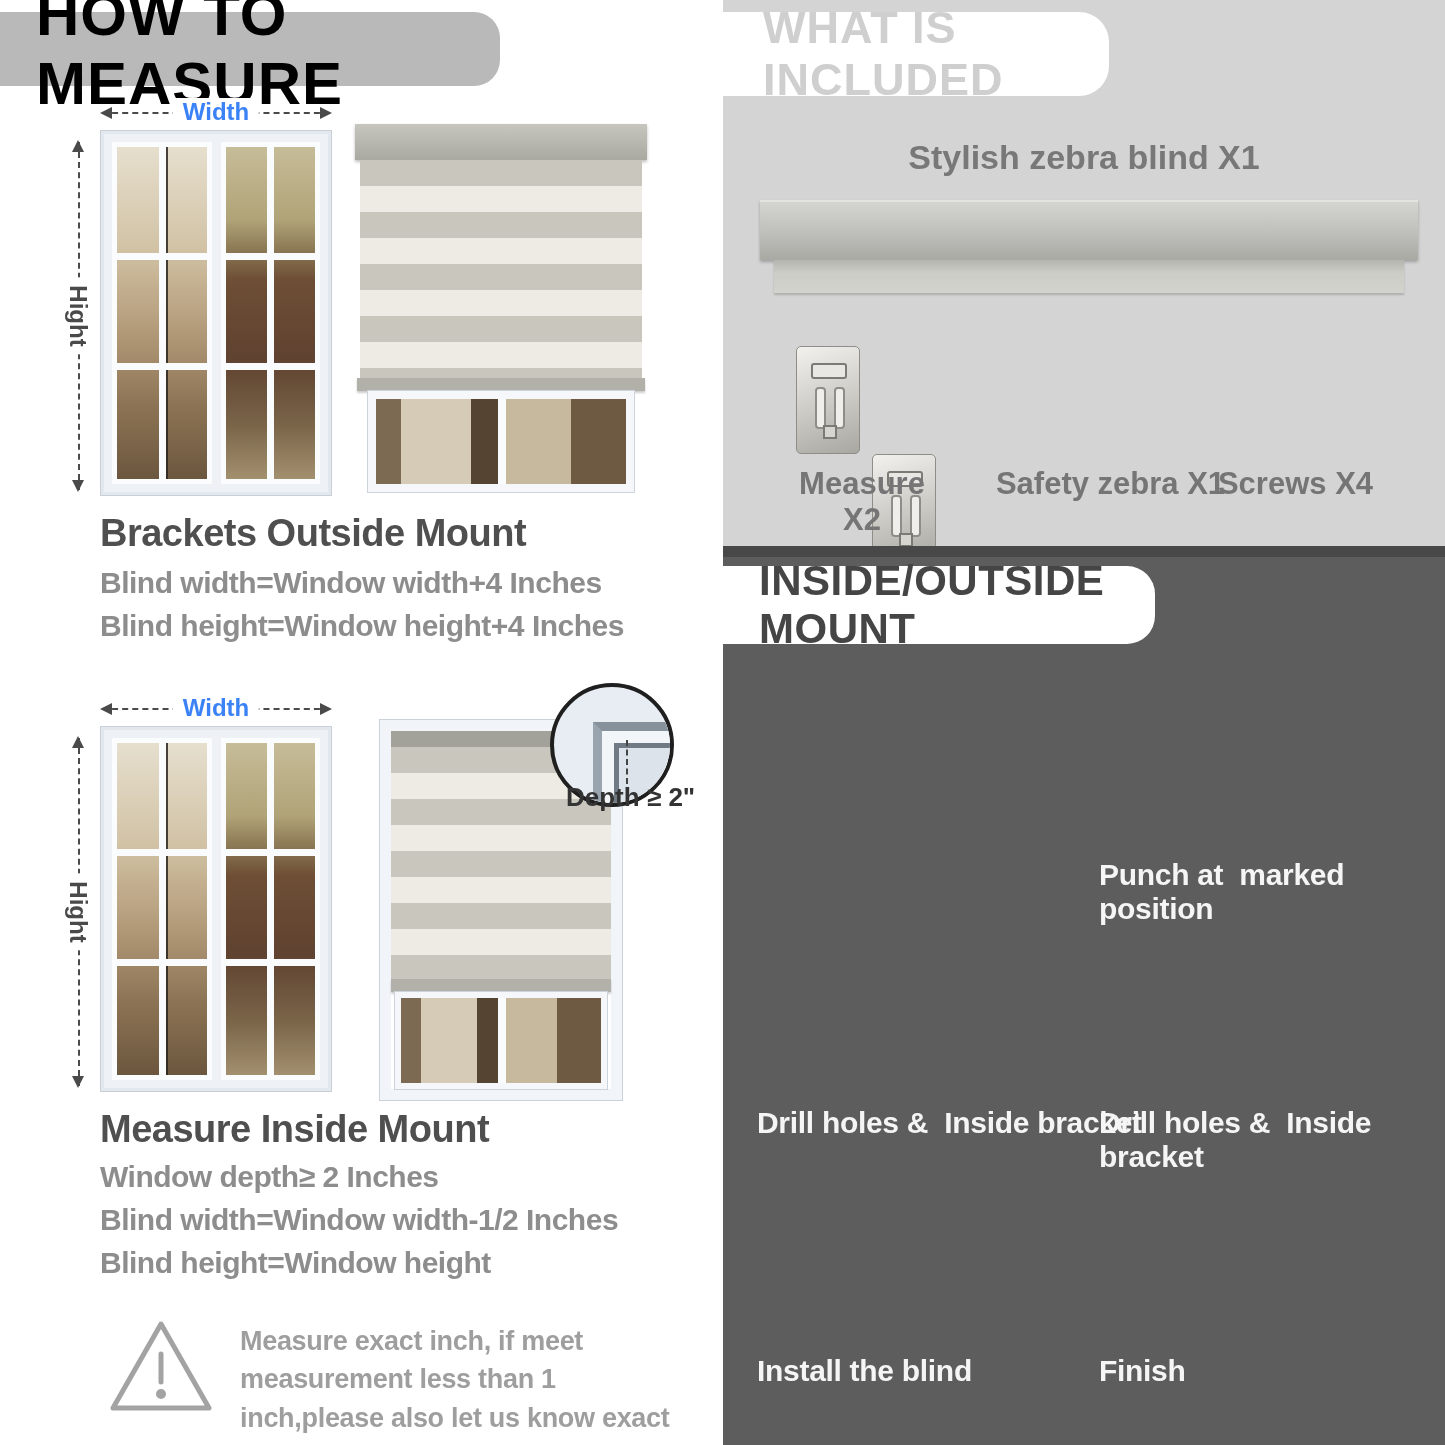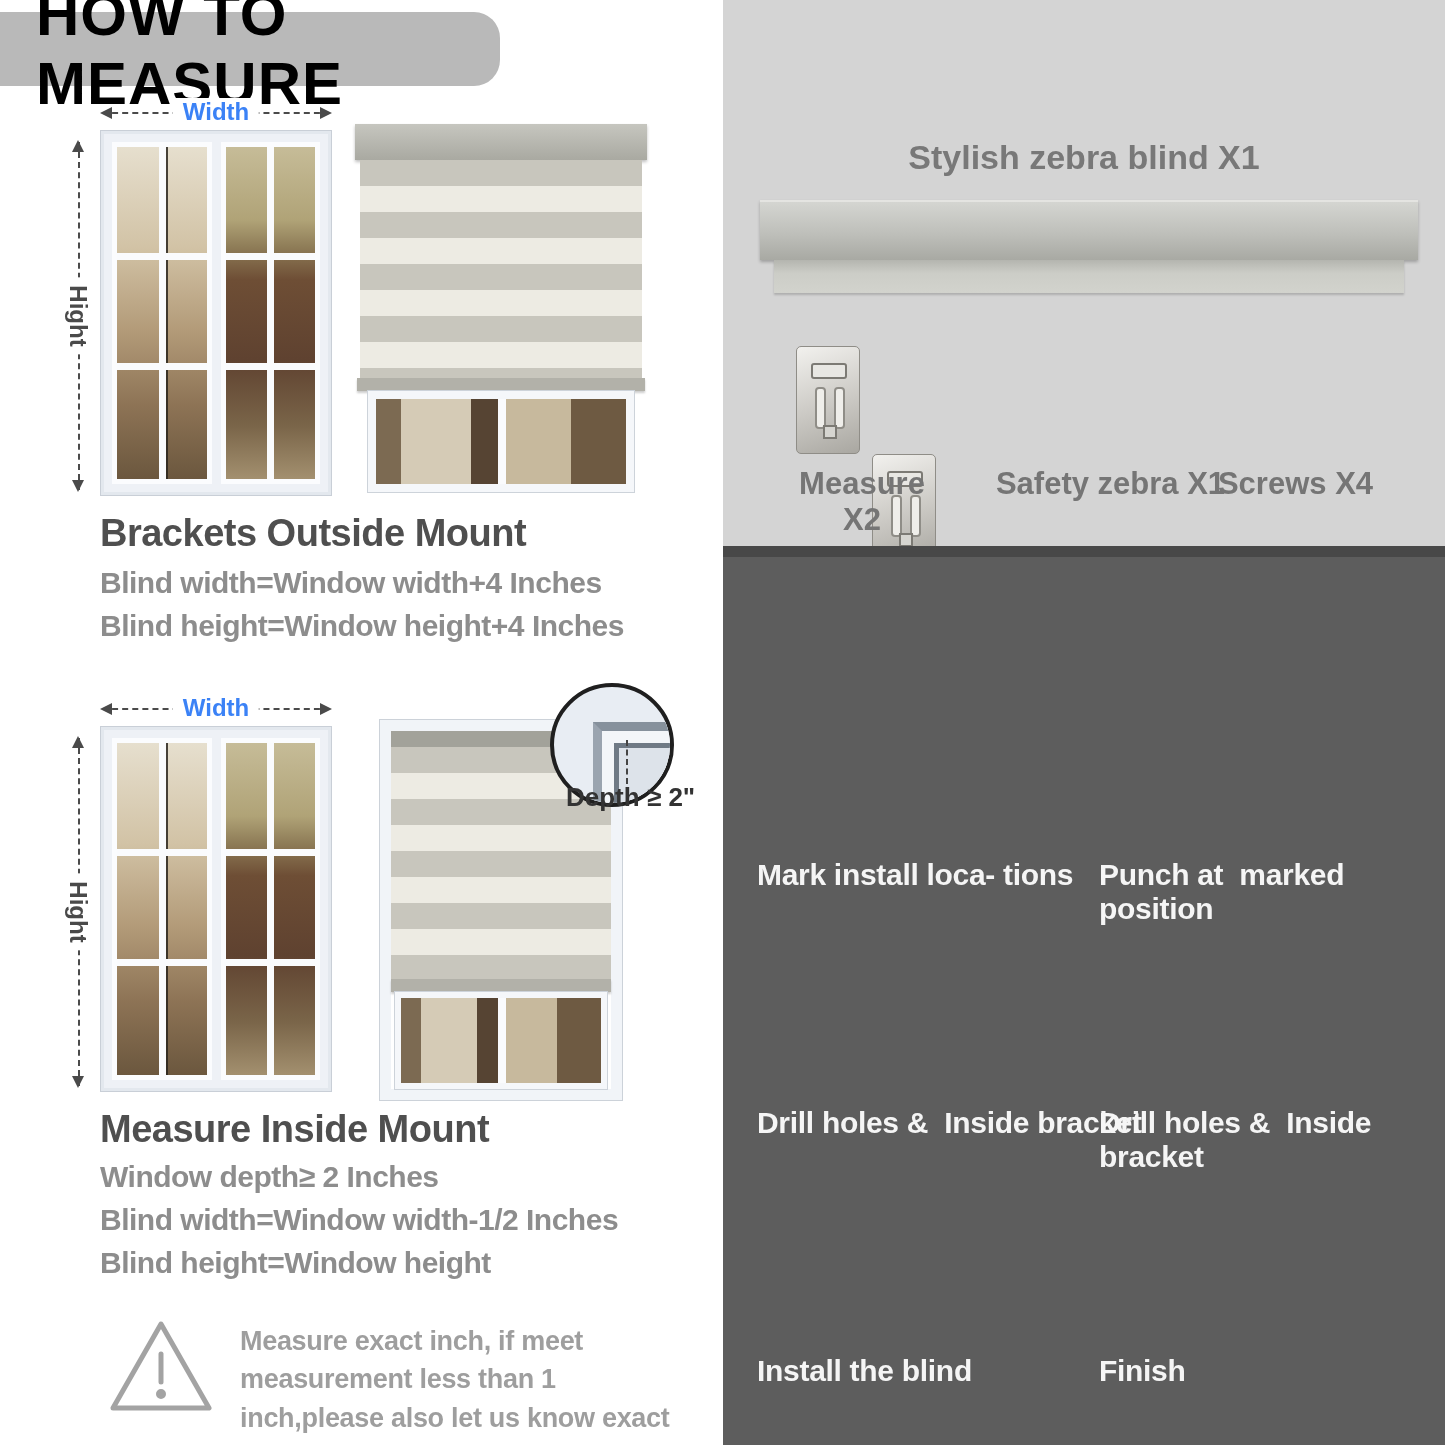--- a/index.html
+++ b/index.html
@@ -221,20 +221,23 @@
 
   <svg class="abs warnsvg" style="left:103px;top:1316px;" width="116" height="102" viewBox="0 0 116 102">
     <path d="M58,8 L106,92 L10,92 Z"></path>
     <line x1="58" y1="38" x2="58" y2="66"></line>
     <circle cx="58" cy="78" r="2.5"></circle>
   </svg>
   <div class="abs warn-text" style="left:240px;top:1322px;width:445px;">Measure exact inch, if meet measurement less than 1 inch,please also let us know exact measurement, please do not leave it</div>
 
   <div class="abs right-top"></div>
 
+  <div class="abs wi-pill">
+    <span>WHAT IS INCLUDED</span>
+  </div>
 
   <div class="abs blind-label">Stylish zebra blind X1</div>
 
   <div class="abs headrail"></div>
   <div class="abs valance"></div>
 
   <div class="abs bracket" style="left:796px;top:346px;">
     <div class="slot"></div>
       <div class="slot slot2"></div>
   </div>
@@ -255,22 +258,24 @@
   <div class="abs anchor" style="left:1362px;top:390px;"></div>
   <div class="abs anchor" style="left:1382px;top:390px;"></div>
 
   <div class="abs item-label" style="left:782px;top:466px;width:160px;text-align:center;">Measure X2</div>
   <div class="abs item-label" style="left:988px;top:466px;width:245px;text-align:center;">Safety zebra X1</div>
   <div class="abs item-label" style="left:1213px;top:466px;width:165px;text-align:center;">Screws X4</div>
 
   <div class="abs divider"></div>
   <div class="abs right-bottom"></div>
 
-
-  <div class="abs caption" style="left:757px;top:858px;">Mark install loca- tions</div>
+  <div class="abs io-pill">
+    <span>INSIDE/OUTSIDE MOUNT</span>
+  </div>
+
 
   <div class="abs caption" style="left:1099px;top:858px;">Punch at  marked position</div>
 
   <div class="abs caption" style="left:757px;top:1106px;">Drill holes &amp;  Inside bracket</div>
 
   <div class="abs caption" style="left:1099px;top:1106px;">Drill holes &amp;  Inside bracket</div>
 
   <div class="abs caption" style="left:757px;top:1354px;">Install the blind</div>
 
   <div class="abs caption" style="left:1099px;top:1354px;">Finish</div>

